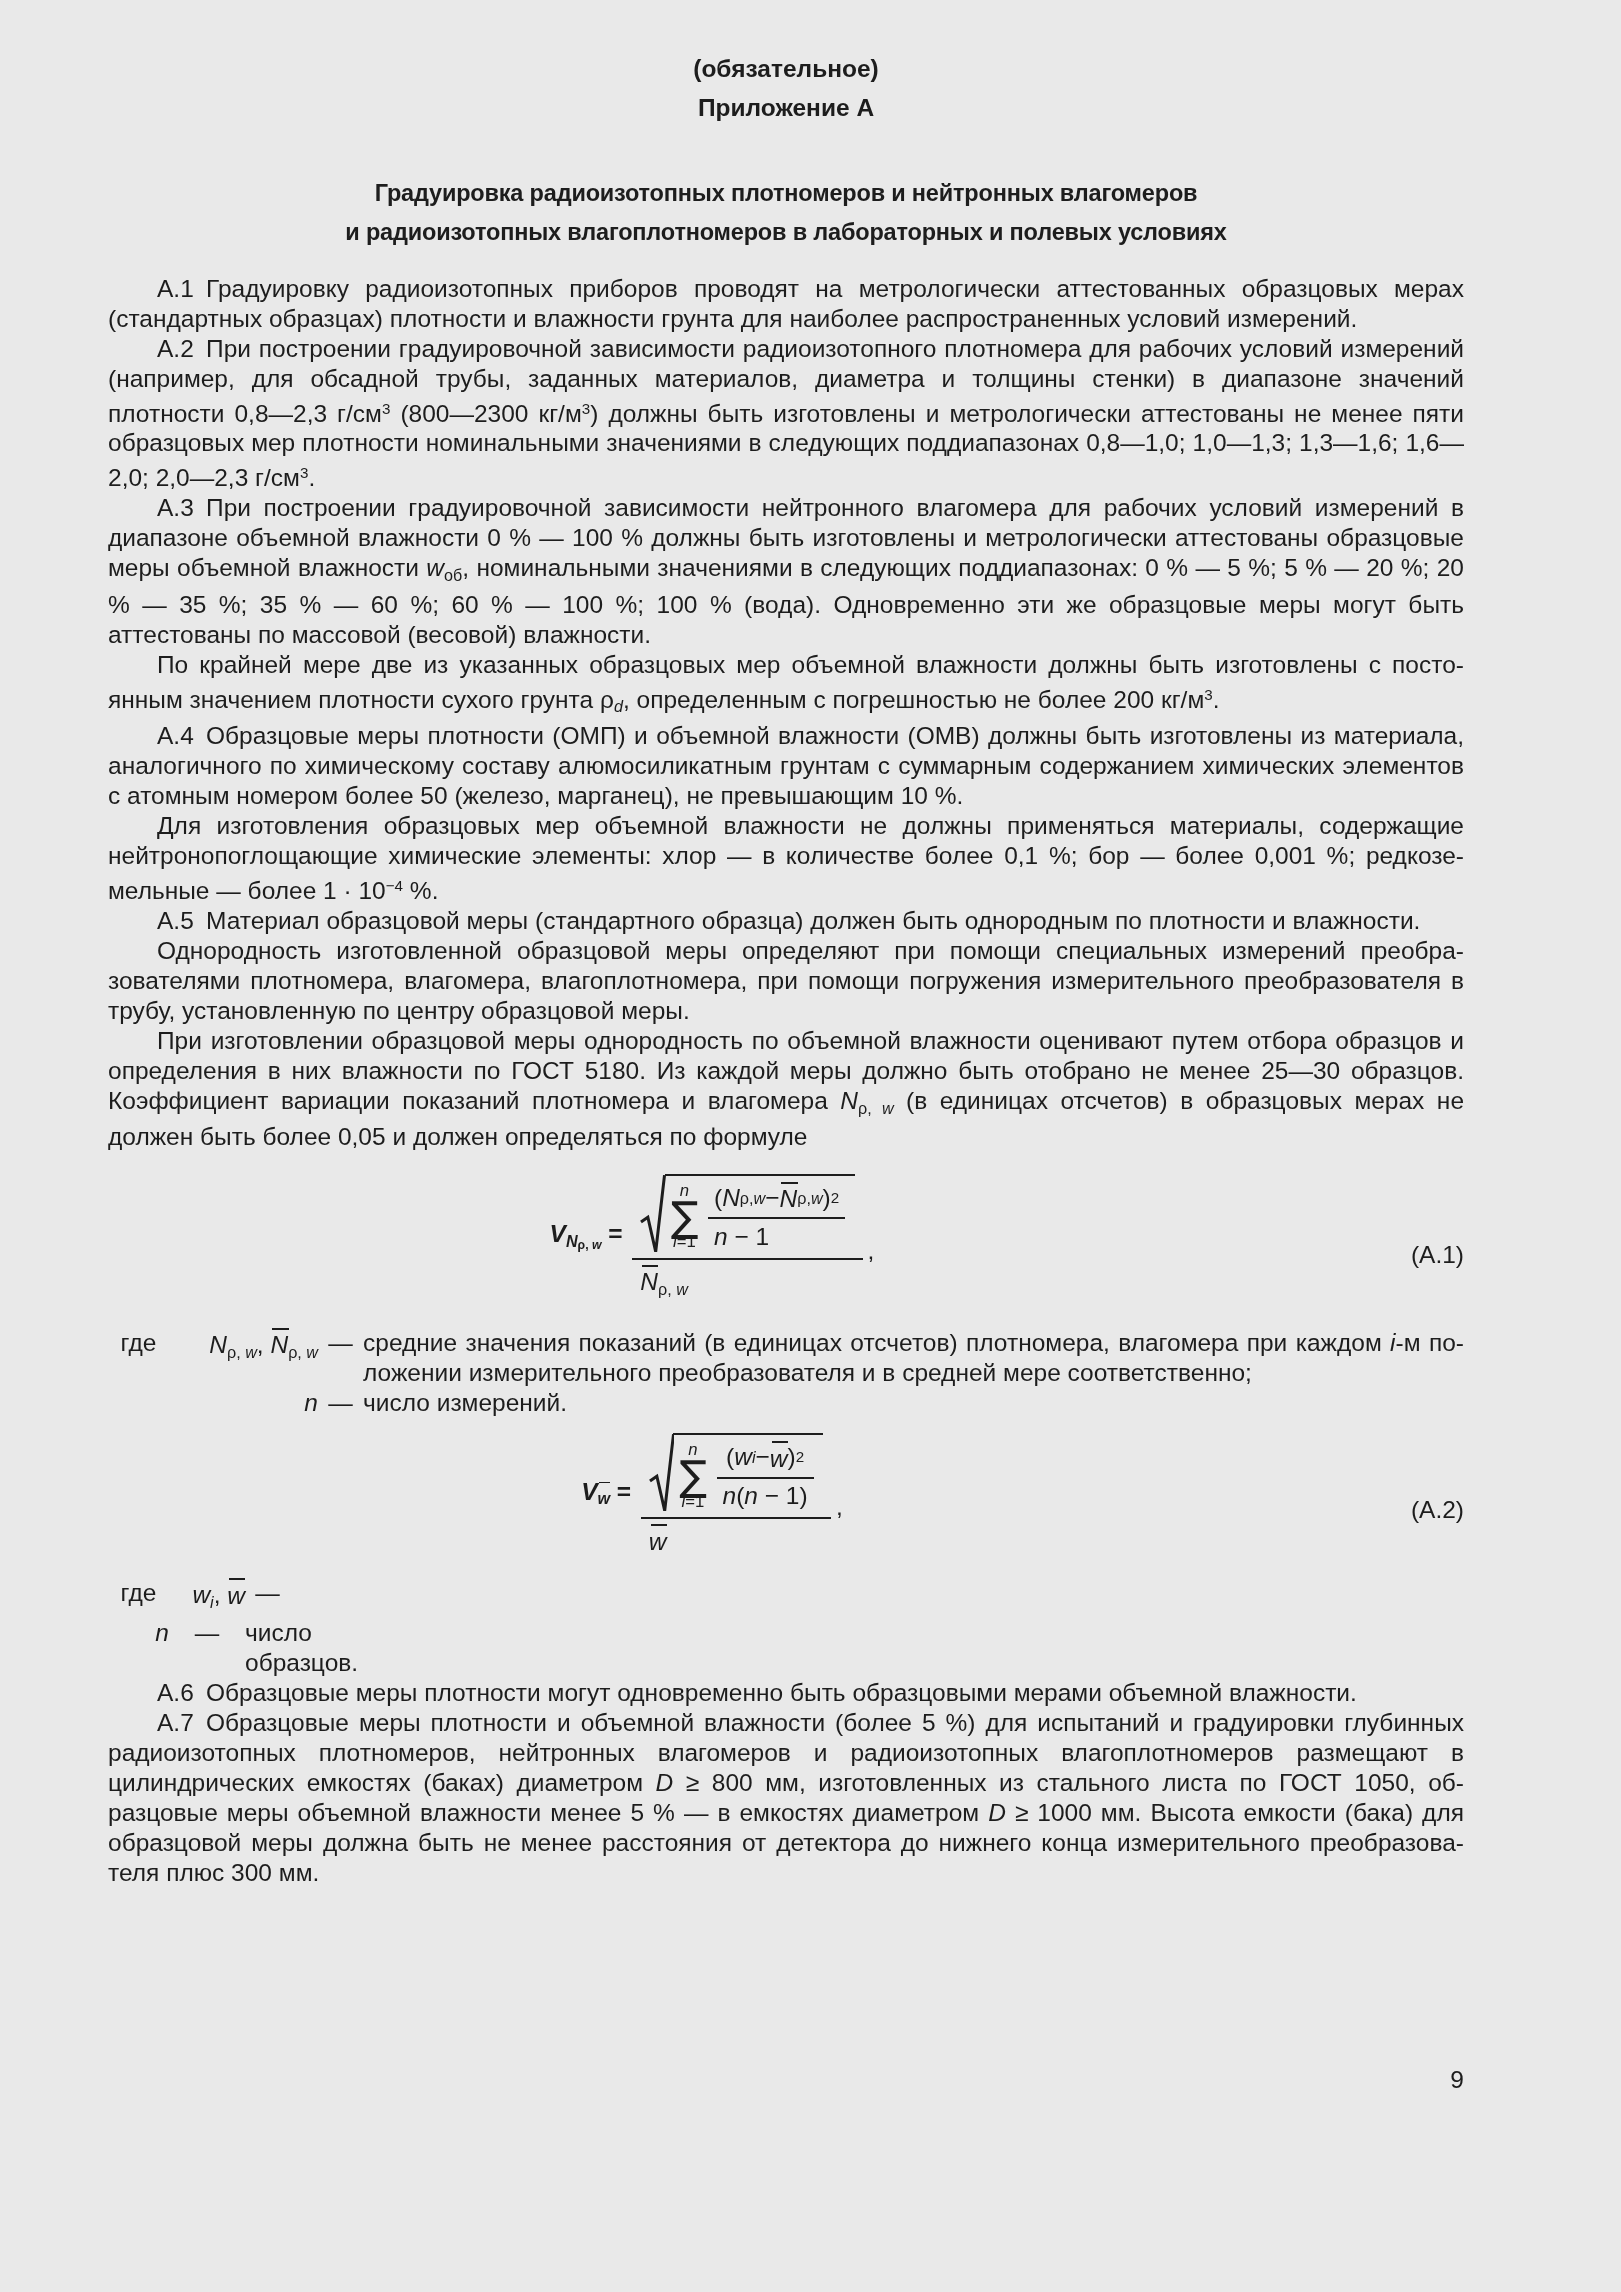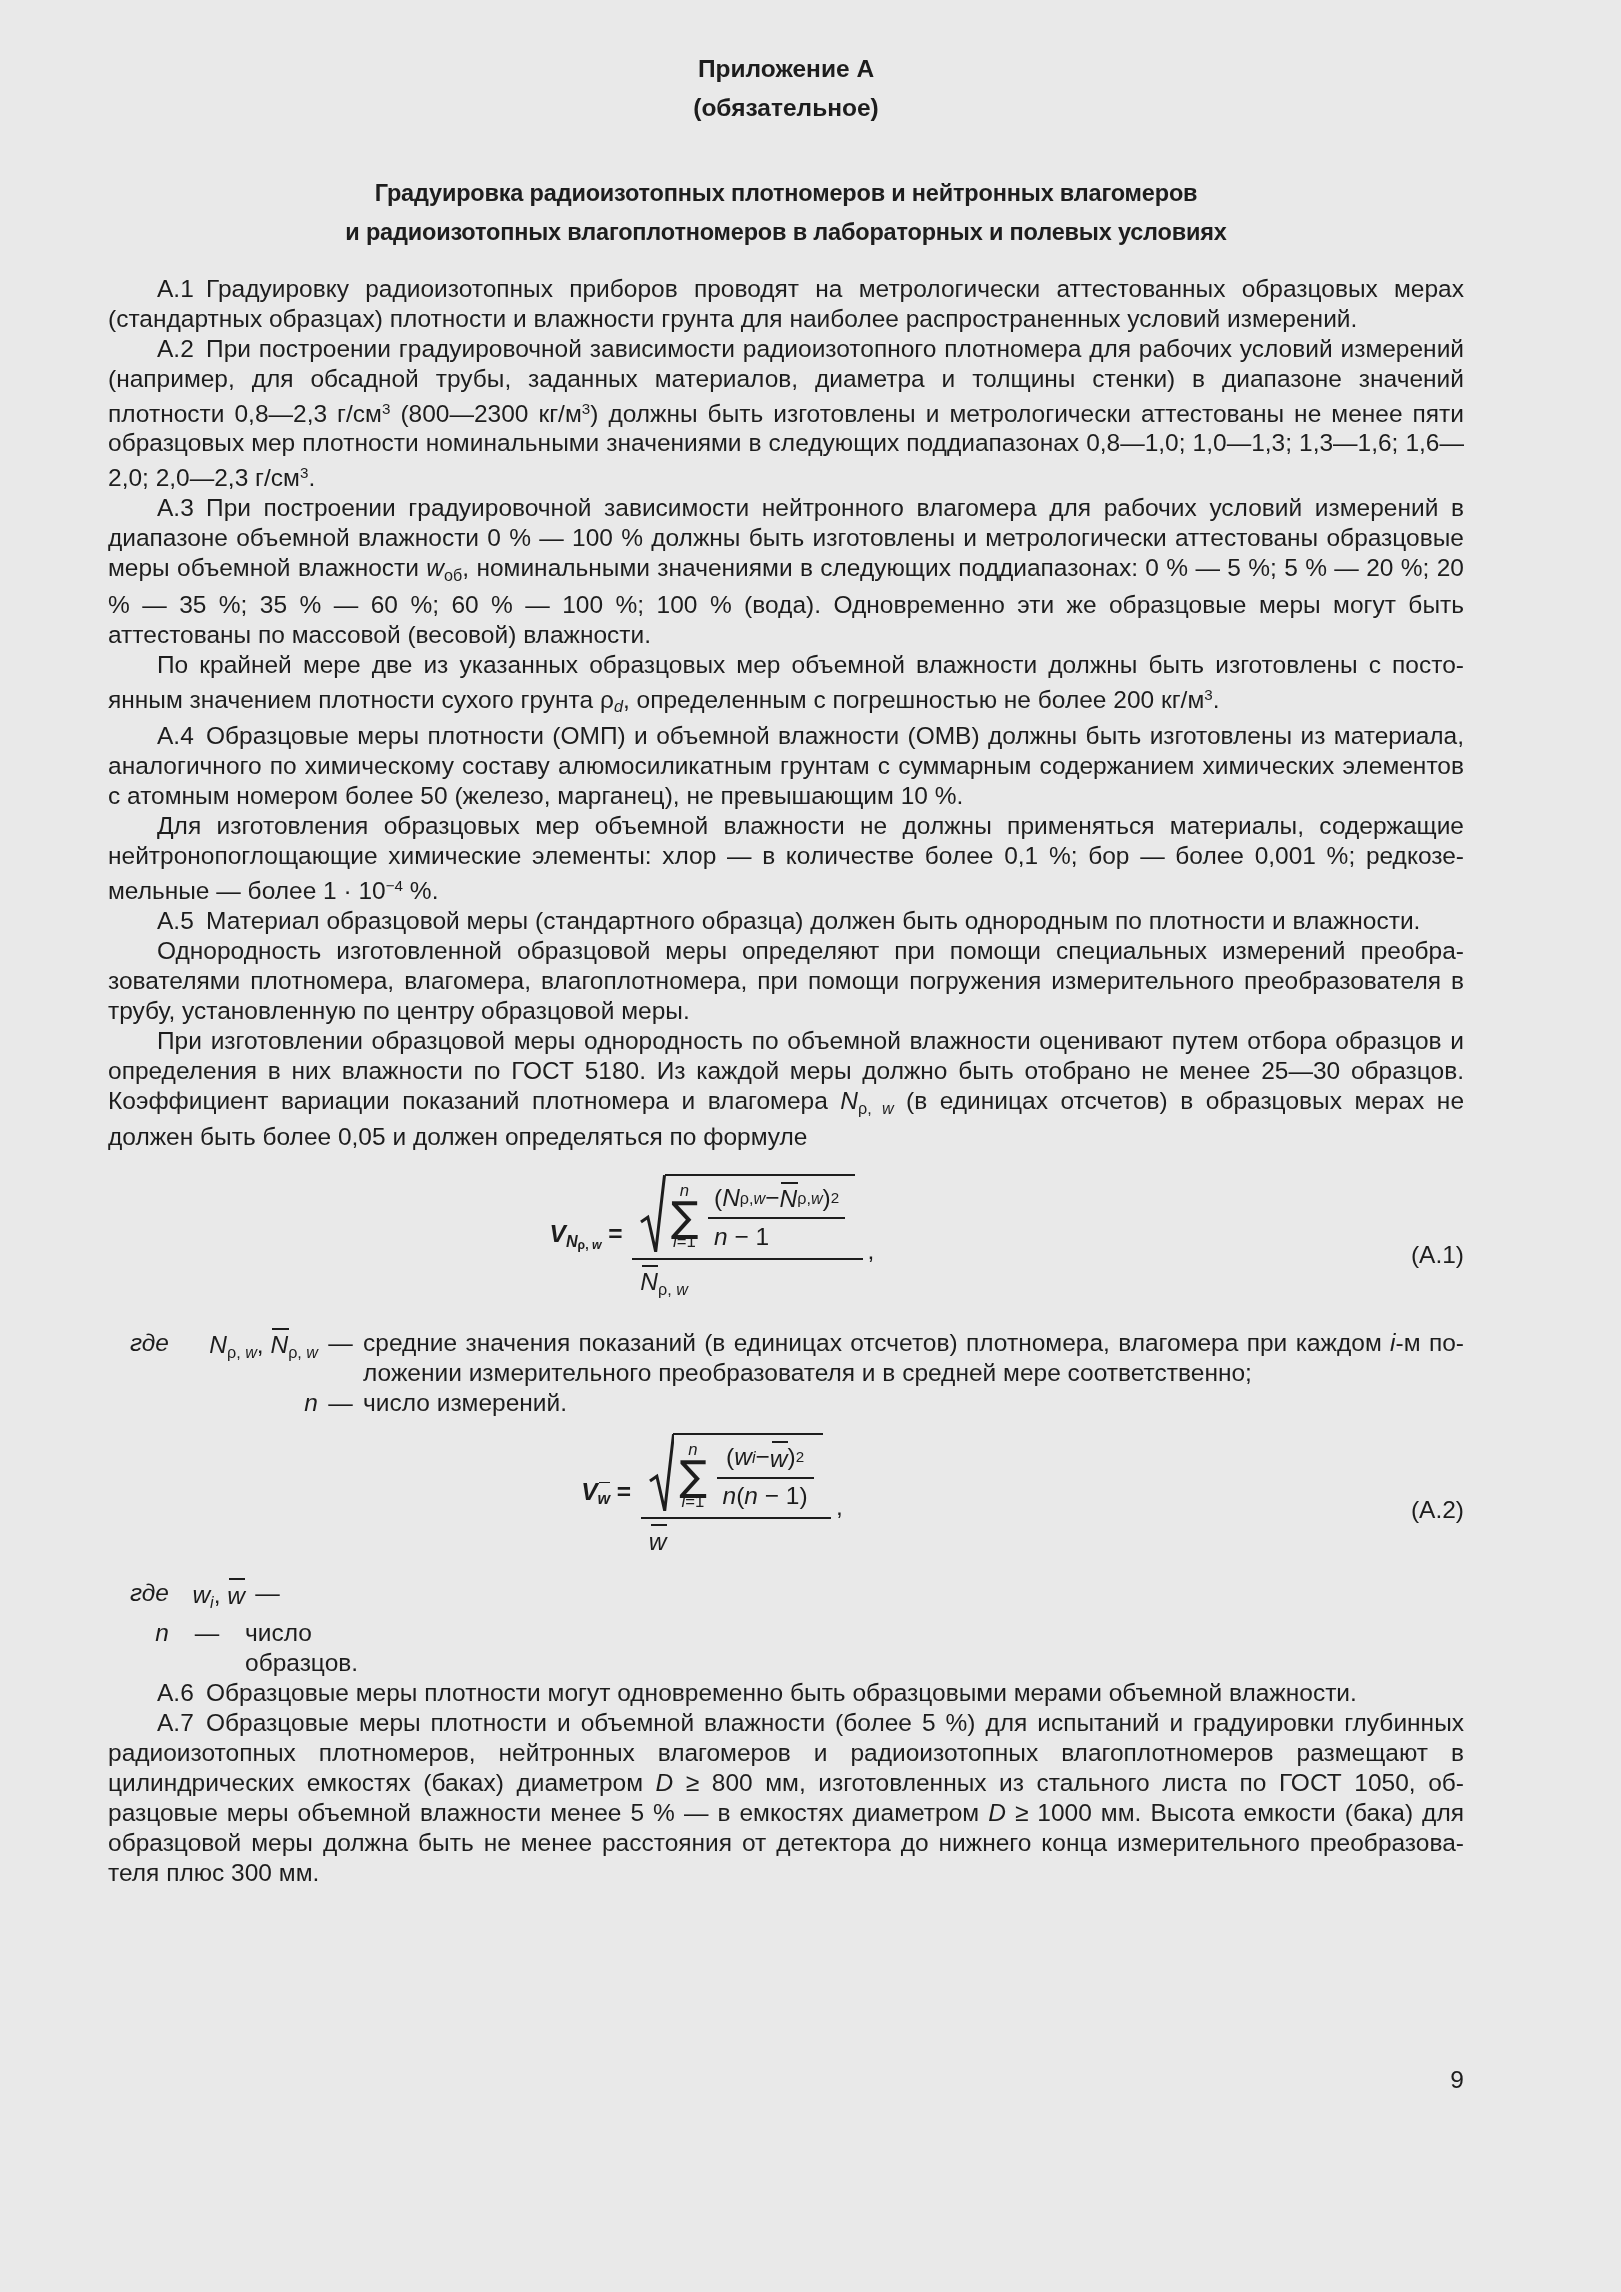--- a/index.html
+++ b/index.html
@@ -25,21 +25,21 @@
   .it{font-style:italic;}
   .sub{font-size:.66em;vertical-align:-.3em;}
   .sub2{font-size:.5em;vertical-align:-.55em;}
   .sup{font-size:.62em;vertical-align:.5em;}
   .bar{position:relative;display:inline-block;padding-top:.1em;}
   .bar::after{content:"";position:absolute;top:0;left:.08em;right:-.02em;height:.09em;background:currentColor;}
 
   
   .where{display:grid;grid-template-columns:61px 149px 45px 1fr;margin:0;}
   .where.narrow{grid-template-columns:61px 76px 45px 1fr;}
-  .where .lead{text-align:right;font-style:italic;}
+  .where .lead{text-align:center;}
   .where .term{text-align:right;}
   .where .dash{text-align:center;}
   .where .def{text-align:justify;hyphens:manual;}
 
   
   .formula{position:relative;display:flex;align-items:center;justify-content:center;}
   .formula.f1{margin:21.6px 0 23.5px;}
   .formula.f2{margin:15.7px 0 21.6px;}
   .f-body{display:flex;align-items:center;transform:translateX(-74px);}
   .f-lhs{margin-right:9.8px;white-space:pre;font-weight:bold;}
@@ -61,22 +61,22 @@
   .page-number{position:absolute;right:157px;top:2066px;}
 </style>
 </head>
 <body>
 
 <div class="page">
   <div class="content">
 
 
     <div class="appendix">
+      <div>(обязательное)</div>
       <div>Приложение А</div>
-      <div>(обязательное)</div>
     </div>
 
     <div class="title-block">
       <div>Градуировка радиоизотопных плотномеров и нейтронных влагомеров</div>
       <div>и радиоизотопных влагоплотномеров в лабораторных и полевых условиях</div>
     </div>
 
     <div class="body-text">
 
       <p class="para"><span>А.1 Градуировку радиоизотопных приборов проводят на метрологически аттестованных образцовых мерах (стандартных образцах) плотности и влажности грунта для наиболее распространенных условий измерений.</span></p>

